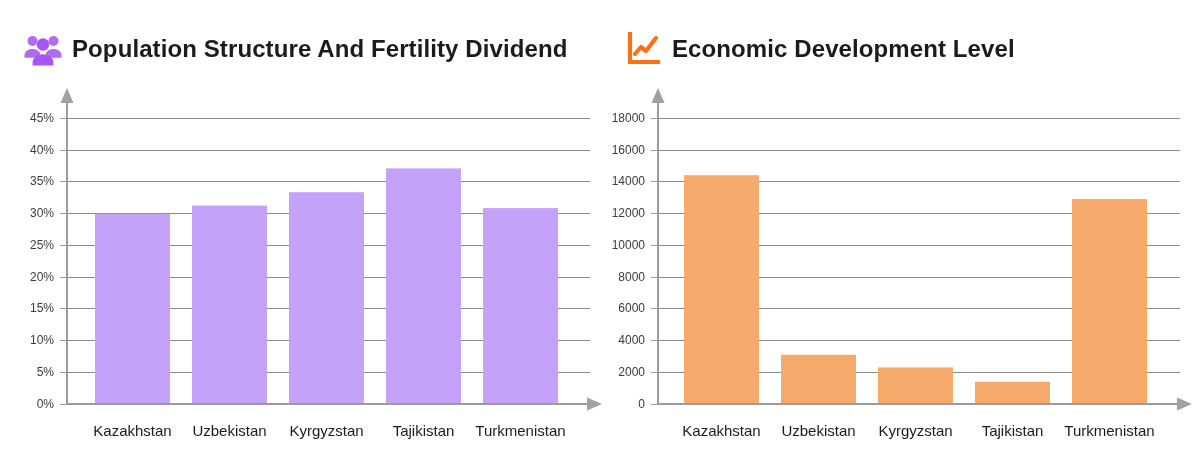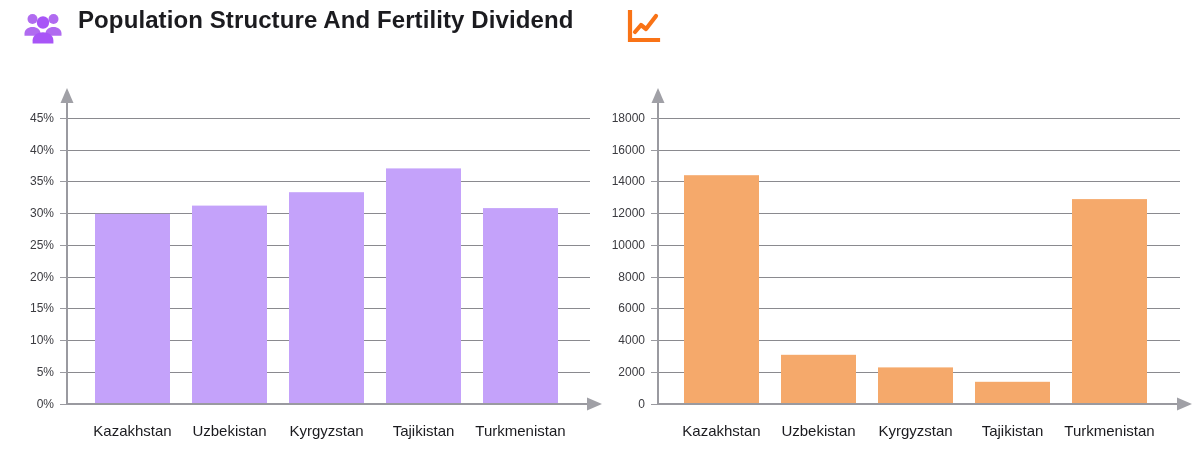--- a/index.html
+++ b/index.html
@@ -24,23 +24,24 @@
     position: relative;
     height: 461px;
     box-sizing: border-box;
   }
   .panel-left  { width: 600px; }
   .panel-right { width: 600px; }
 
   
   .panel-header {
     position: absolute;
-    top: 6px;
+    top: 28px;
     display: flex;
-    gap: 14px;
+    align-items: center;
+    gap: 8px;
   }
   .panel-left  .panel-header { left: 22px; }
   .panel-right .panel-header { left: 22px; }
 
   .header-icon {
     width: 42px;
     height: 42px;
     flex: 0 0 42px;
     display: block;
   }
@@ -181,20 +182,21 @@
   </div>
 
   <div class="panel panel-right">
     <div class="panel-header">
       <span class="header-icon">
         <svg viewBox="0 0 42 42" width="42" height="42" aria-hidden="true">
           <path d="M8 6 L8 34 L36 34" fill="none" stroke="#f97316" stroke-width="4.2" stroke-linecap="square" stroke-linejoin="miter"></path>
           <polyline points="13,26 19,19 24,23 34,10" fill="none" stroke="#f97316" stroke-width="4.2" stroke-linecap="round" stroke-linejoin="round"></polyline>
         </svg>
       </span>
+      <span class="panel-title">Economic Development Level</span>
     </div>
 
     <div class="plot">
       <svg width="600" height="375" viewBox="0 0 600 375">
         <g>
           <line class="gridline" x1="46" y1="32" x2="568" y2="32"></line>
           <line class="gridline" x1="46" y1="64" x2="568" y2="64"></line>
           <line class="gridline" x1="46" y1="95" x2="568" y2="95"></line>
           <line class="gridline" x1="46" y1="127" x2="568" y2="127"></line>
           <line class="gridline" x1="46" y1="159" x2="568" y2="159"></line>

